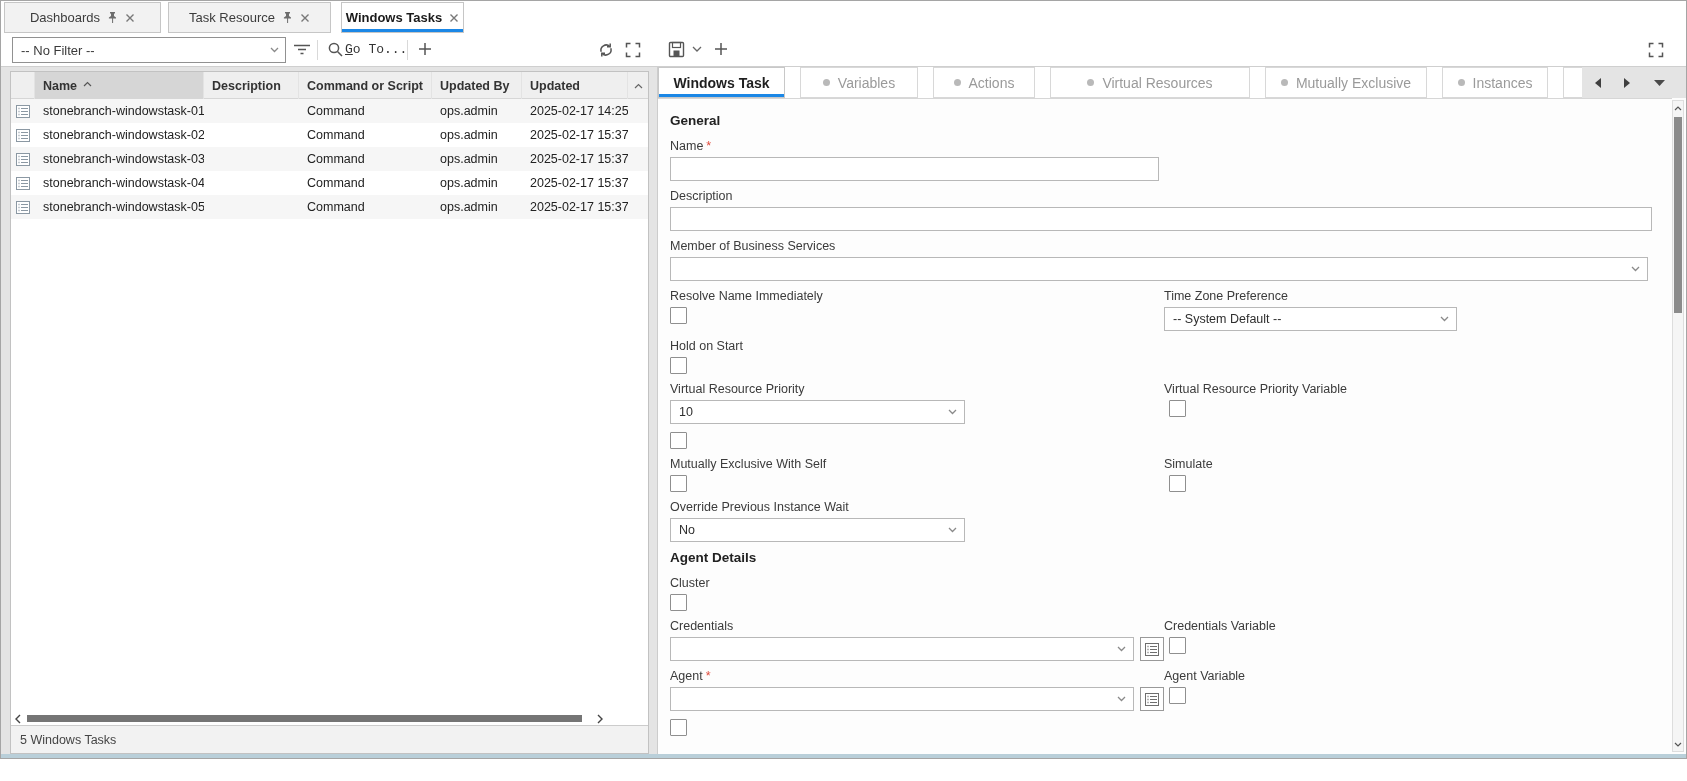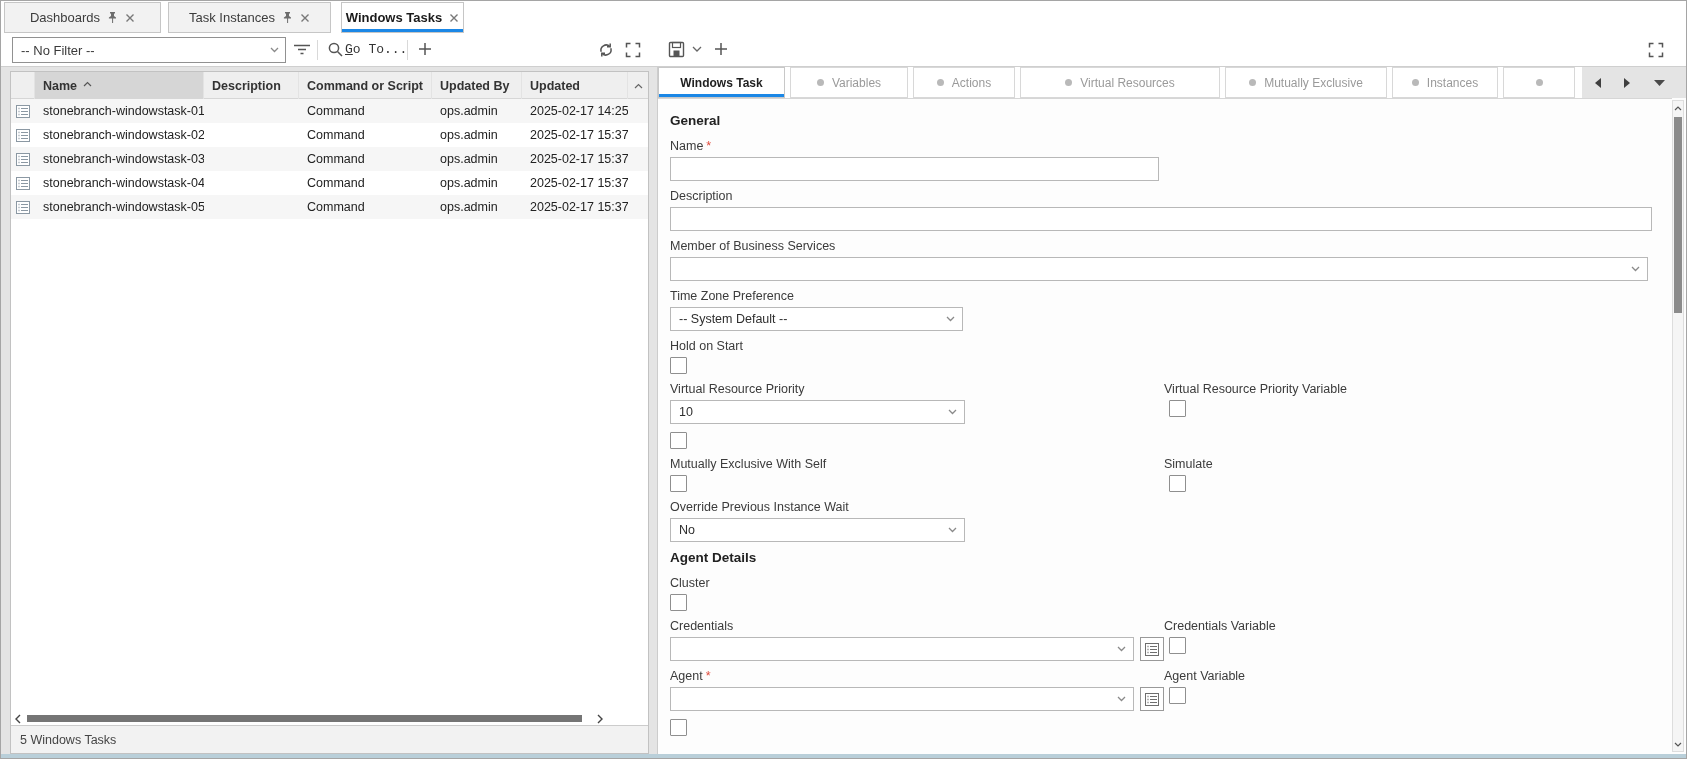--- a/index.html
+++ b/index.html
@@ -46,22 +46,22 @@
 
   .hscroll { position:absolute; left:0; right:0; bottom:28px; height:13px; background:#fff; }
   .hs-arrow { position:absolute; top:0; width:13px; height:13px; display:flex; align-items:center; justify-content:center; cursor:pointer; }
   .hs-thumb { position:absolute; left:16px; top:3px; width:555px; height:7px; background:#757575; cursor:grab; }
   .status-bar { position:absolute; left:0; right:0; bottom:0; height:28px; background:#f2f2f2; border-top:1px solid #ccc;
                 display:flex; align-items:center; padding-left:9px; font-size:12.5px; color:#454545; }
 
   
   .right-panel { position:absolute; left:656px; top:0; right:0; bottom:0; background:#fdfdfd; border-left:1px solid #ccc; }
   .detail-tabs { position:absolute; top:0; left:0; right:0; height:31px; background:#fff; display:flex; }
-  .dtab { position:relative; height:31px; border:1px solid #d8d8d8; background:#fff; margin-right:5px;
-          display:flex; align-items:center; justify-content:center; gap:8px; font-size:12px; color:#9a9a9a; cursor:pointer; flex:none; }
+  .dtab { position:relative; height:31px; border:1px solid #d8d8d8; background:#fff; margin-right:15px;
+          display:flex; align-items:center; justify-content:center; gap:8px; font-size:14px; color:#9a9a9a; cursor:pointer; flex:none; }
   .dtab.active { color:#1f1f1f; font-weight:bold; border-color:#c8c8c8; }
   .dtab.active .blue-underline { position:absolute; left:0; right:0; bottom:0; height:3px; background:#1b87e6; }
   .dot { width:7px; height:7px; border-radius:50%; background:#b9b9b9; }
   .tabs-overflow { position:absolute; right:0; top:0; width:104px; height:31px; background:#e4e4e4;
                    display:flex; align-items:center; }
   .tabs-overflow .nav { width:30px; display:flex; justify-content:center; cursor:pointer; }
 
   .vscroll { position:absolute; top:33px; right:2px; bottom:2px; width:12px; background:#f5f5f5; border:1px solid #ddd; }
   .vs-up, .vs-down { position:absolute; left:0; right:0; height:14px; display:flex; align-items:center; justify-content:center; cursor:pointer; }
   .vs-up { top:0; } .vs-down { bottom:0; }
@@ -97,21 +97,21 @@
     <div class="wtab" style="left:3px; width:157px;">
       <span>Dashboards</span>
       <svg width="11" height="13" viewBox="0 0 11 13">
           <path d="M3 1h5v1.2l-1 .6V5l2 1.6V7.6H6.1V12h-1V7.6H1.9V6.6L4 5V2.8l-1-.6z" fill="#6d6d6d"></path>
         </svg>
       <svg width="10" height="10" viewBox="0 0 10 10">
           <path d="M1.5 1.5l7 7M8.5 1.5l-7 7" stroke="#787878" stroke-width="1.4"></path>
         </svg>
     </div>
     <div class="wtab" style="left:167px; width:163px;">
-      <span>Task Instances</span>
+      <span>Task Resource</span>
       <svg width="11" height="13" viewBox="0 0 11 13">
           <path d="M3 1h5v1.2l-1 .6V5l2 1.6V7.6H6.1V12h-1V7.6H1.9V6.6L4 5V2.8l-1-.6z" fill="#6d6d6d"></path>
         </svg>
       <svg width="10" height="10" viewBox="0 0 10 10">
           <path d="M1.5 1.5l7 7M8.5 1.5l-7 7" stroke="#787878" stroke-width="1.4"></path>
         </svg>
     </div>
     <div class="wtab active" style="left:340px; width:123px;">
       <span>Windows Tasks</span>
       <svg width="10" height="10" viewBox="0 0 10 10">
@@ -383,20 +383,26 @@
           </div>
           <div class="combo w978">
             <span class="combo-val"></span>
             <svg width="9" height="6" viewBox="0 0 9 6">
                 <path d="M1 1l3.5 3.5L8 1" fill="none" stroke="#8a8a8a" stroke-width="1.3"></path>
               </svg>
           </div>
         </div>
 
         <div class="frow">
+          <div class="fcol-left">
+            <div class="flabel">
+              <span>Resolve Name Immediately</span>
+            </div>
+            <div class="checkbox"></div>
+          </div>
           <div class="fcol-right">
             <div class="flabel">
               <span>Time Zone Preference</span>
             </div>
             <div class="combo w293">
               <span class="combo-val">-- System Default --</span>
               <svg width="9" height="6" viewBox="0 0 9 6">
                   <path d="M1 1l3.5 3.5L8 1" fill="none" stroke="#8a8a8a" stroke-width="1.3"></path>
                 </svg>
             </div>

